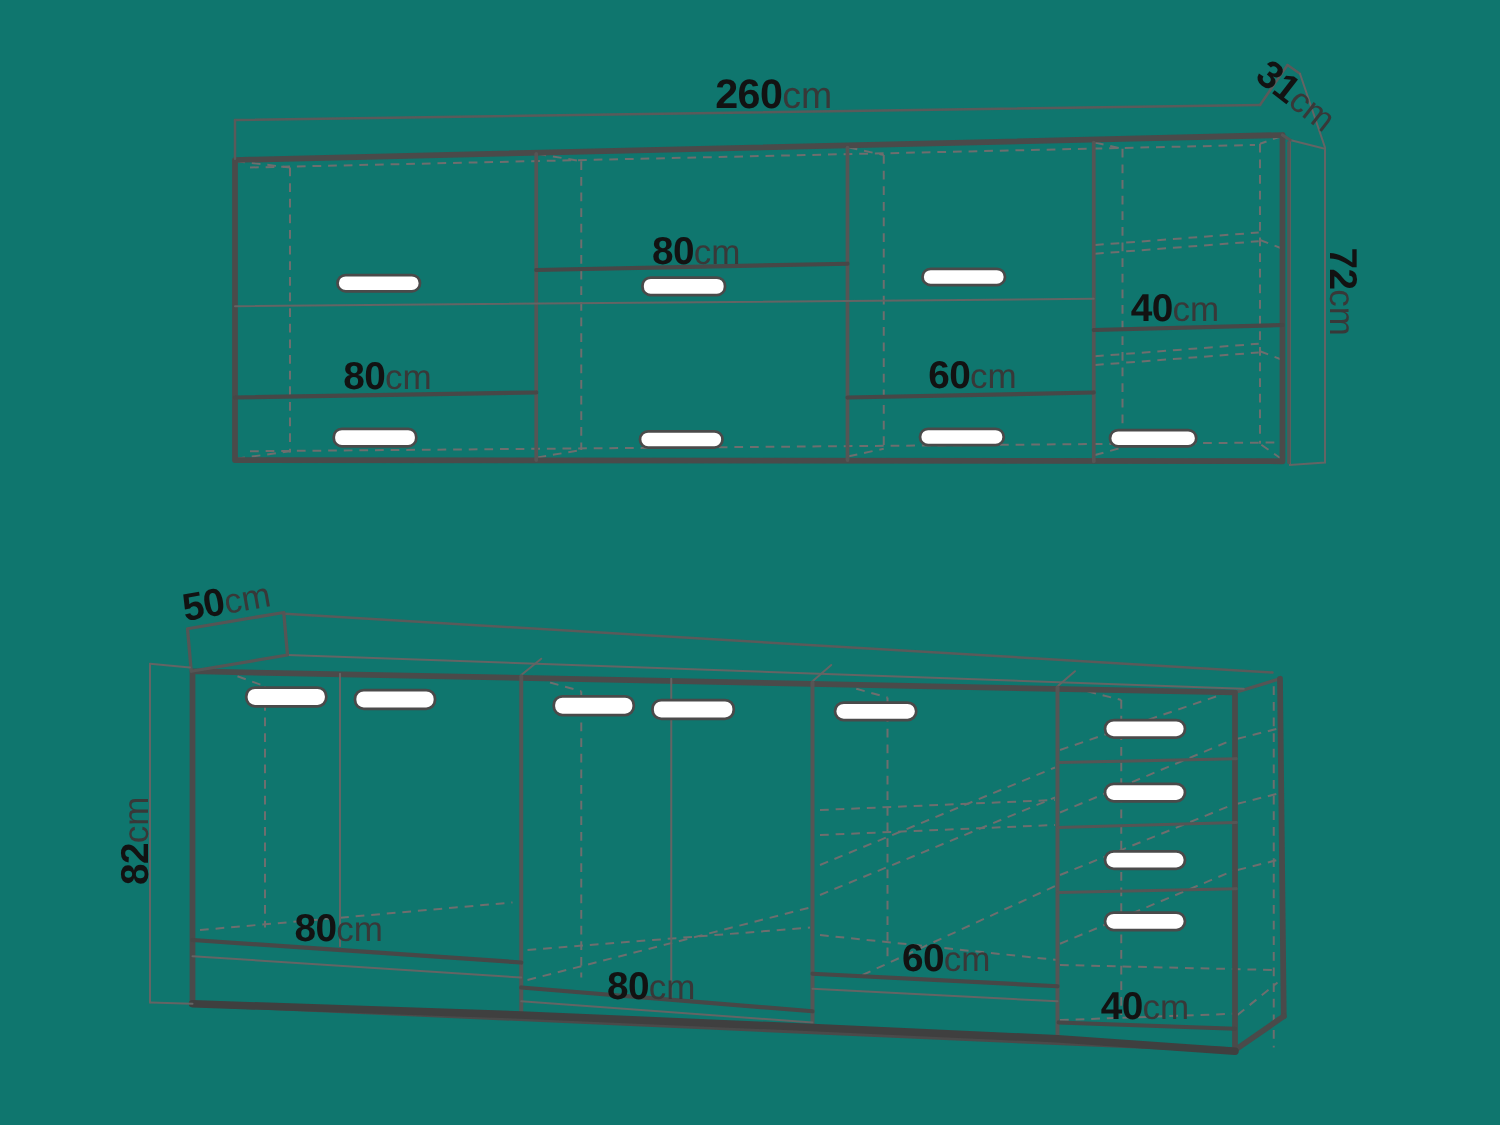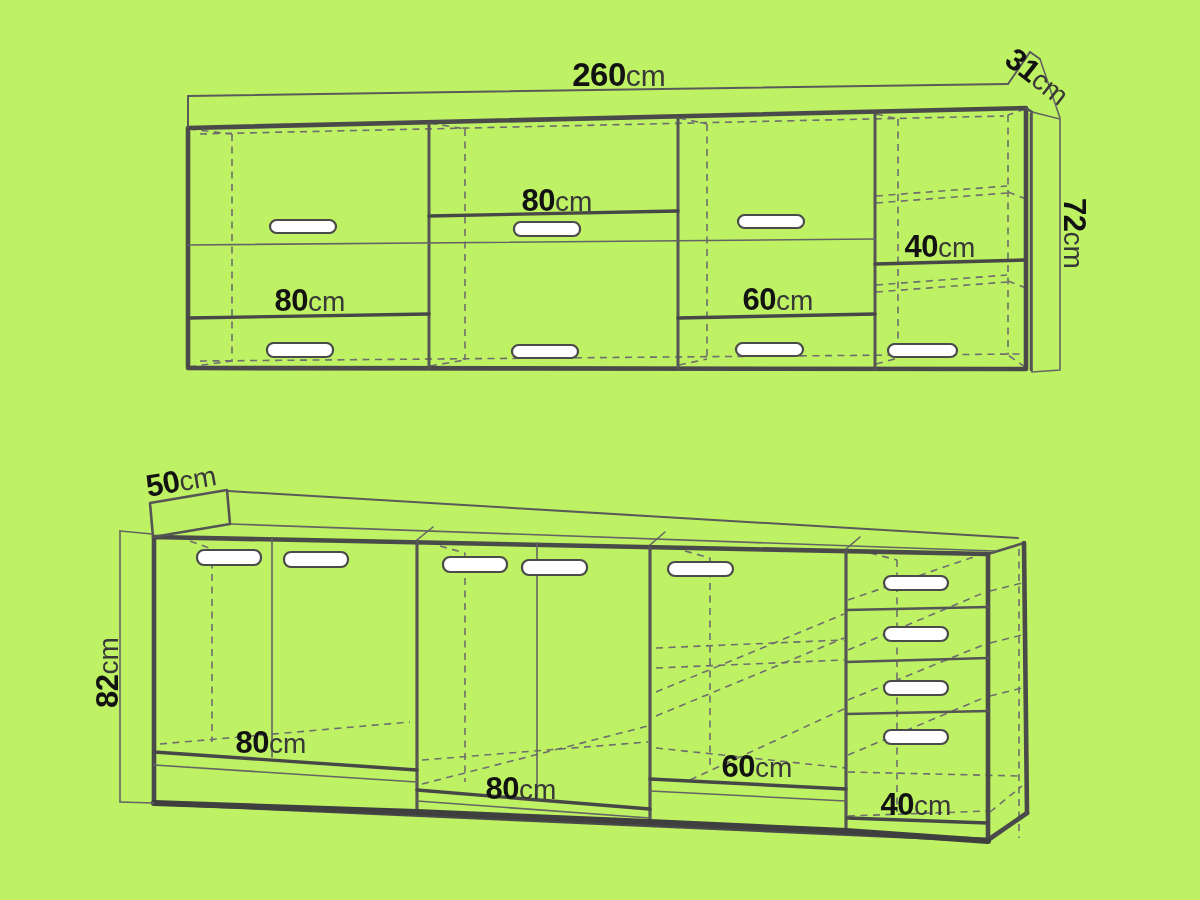--- a/index.html
+++ b/index.html
@@ -1,16 +1,16 @@
 <!DOCTYPE html>
 <html><head>
 <meta charset="utf-8">
 <style>
   html,body{margin:0;padding:0;background:#ffffff;}
-  .stage{position:relative;width:1200px;height:900px;background:#bef264;overflow:hidden;
+  .stage{position:relative;width:1200px;height:900px;background:#0f766e;overflow:hidden;
          font-family:"Liberation Sans",sans-serif;}
   svg{display:block;}
   
   .thick  {fill:none;stroke:#4a4a4a;stroke-width:4.6;stroke-linecap:round;stroke-linejoin:round;}
   .thick2 {fill:none;stroke:#474747;stroke-width:3.4;stroke-linecap:round;}
   .med    {fill:none;stroke:#555555;stroke-width:2.6;stroke-linecap:round;stroke-linejoin:round;}
   .thin   {fill:none;stroke:#646464;stroke-width:1.6;stroke-linecap:round;}
   .thin2  {fill:none;stroke:#5a5a5a;stroke-width:2.0;stroke-linecap:round;}
   .dash   {fill:none;stroke:#6e6e6e;stroke-width:1.6;stroke-dasharray:7 5.5;stroke-linecap:butt;}
   .shadow {fill:none;stroke:#3f3f3f;stroke-width:6;stroke-linecap:round;stroke-linejoin:round;}

